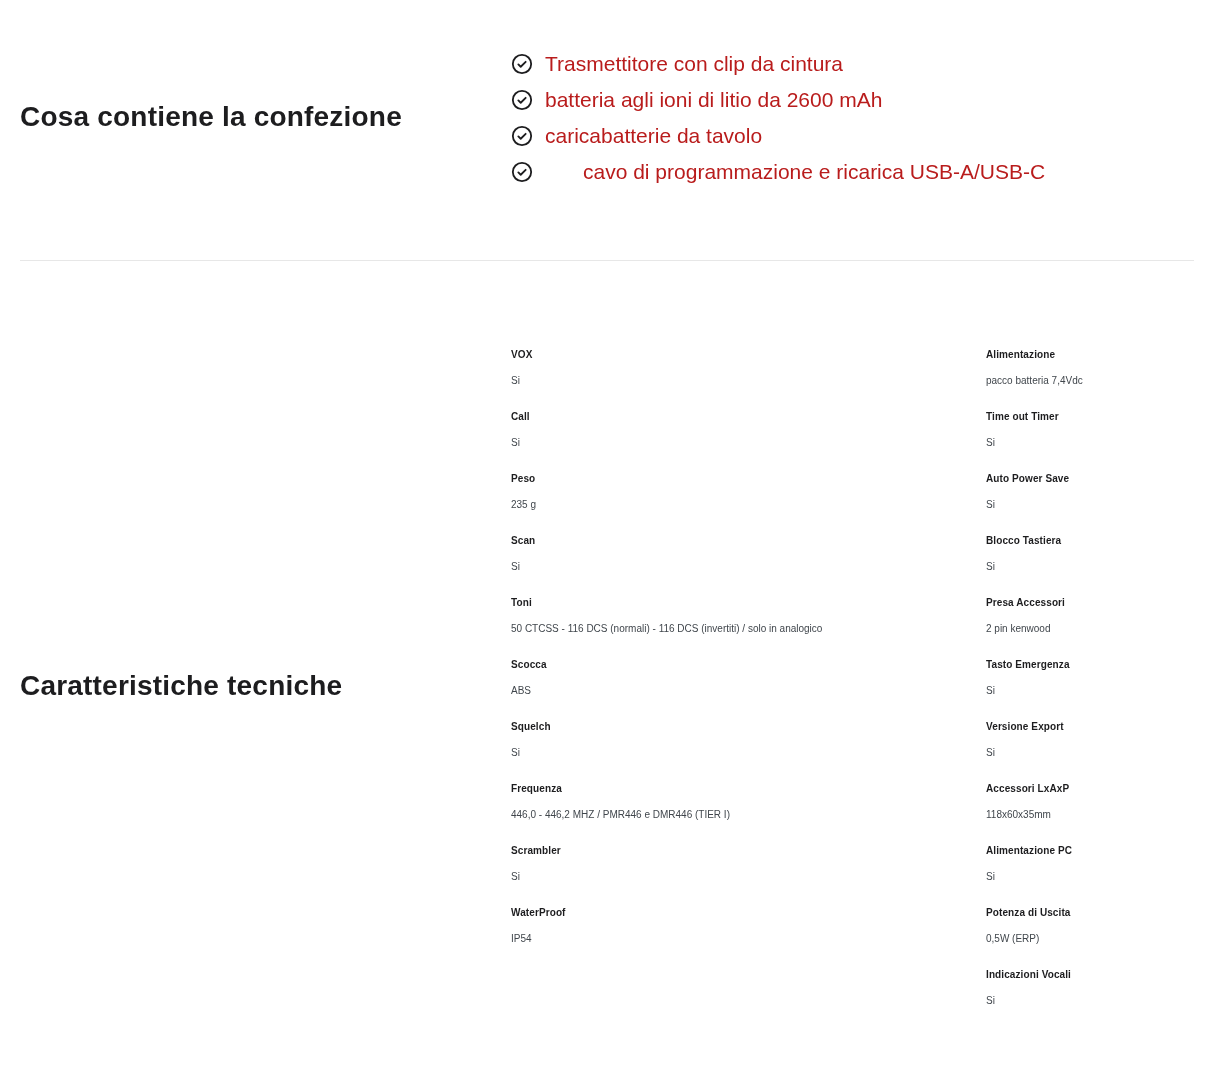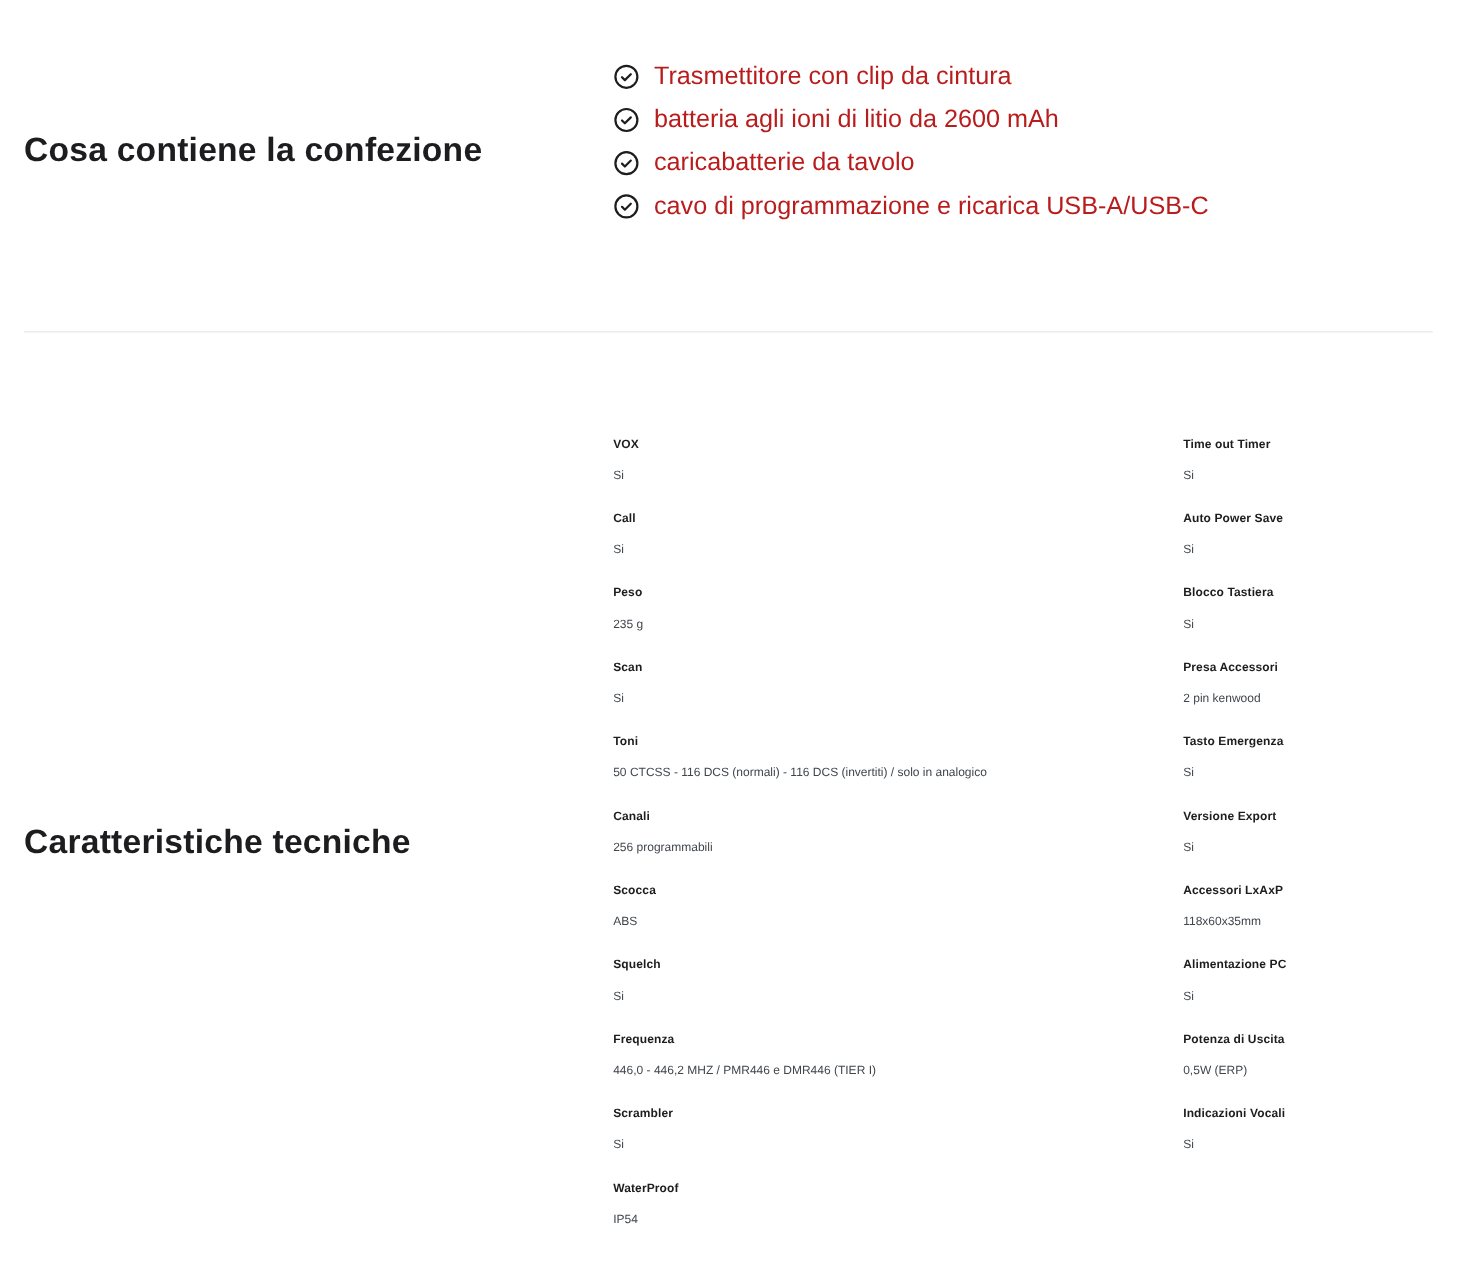--- a/index.html
+++ b/index.html
@@ -33,21 +33,21 @@
 
   
   .content-col { flex: 1 1 auto; }
   ul.check-list { list-style: none; padding-top: 2px; }
   .check-item {
     display: flex;
     align-items: center;
     margin-bottom: 12px;
     height: 24px;
   }
-  .check-item:last-child { margin-bottom: 16px; }
+  .check-item:last-child { margin-bottom: 0; gap: 38px; }
   .check-icon-wrap {
     width: 22px; height: 22px;
     flex: 0 0 22px;
     color: #1d1d1f;
     margin-right: 12px;
     display: inline-flex;
   }
   .check-item-text {
     font-size: 21px;
     line-height: 24px;
@@ -164,24 +164,20 @@
   <div class="spec-item">
     <div class="spec-label">Scan</div>
     <div class="spec-value">Si</div>
   </div>
 
   <div class="spec-item">
     <div class="spec-label">Toni</div>
     <div class="spec-value">50 CTCSS - 116 DCS (normali) - 116 DCS (invertiti) / solo in analogico</div>
   </div>
 
-  <div class="spec-item">
-    <div class="spec-label">Canali</div>
-    <div class="spec-value">256 programmabili</div>
-  </div>
 
   <div class="spec-item">
     <div class="spec-label">Scocca</div>
     <div class="spec-value">ABS</div>
   </div>
 
   <div class="spec-item">
     <div class="spec-label">Squelch</div>
     <div class="spec-value">Si</div>
   </div>
@@ -195,20 +191,24 @@
     <div class="spec-label">Scrambler</div>
     <div class="spec-value">Si</div>
   </div>
 
   <div class="spec-item">
     <div class="spec-label">WaterProof</div>
     <div class="spec-value">IP54</div>
   </div>
 </div>
       <div class="specs-column col-2">
+  <div class="spec-item">
+    <div class="spec-label">Alimentazione</div>
+    <div class="spec-value">pacco batteria 7,4Vdc</div>
+  </div>
 
   <div class="spec-item">
     <div class="spec-label">Time out Timer</div>
     <div class="spec-value">Si</div>
   </div>
 
   <div class="spec-item">
     <div class="spec-label">Auto Power Save</div>
     <div class="spec-value">Si</div>
   </div>

